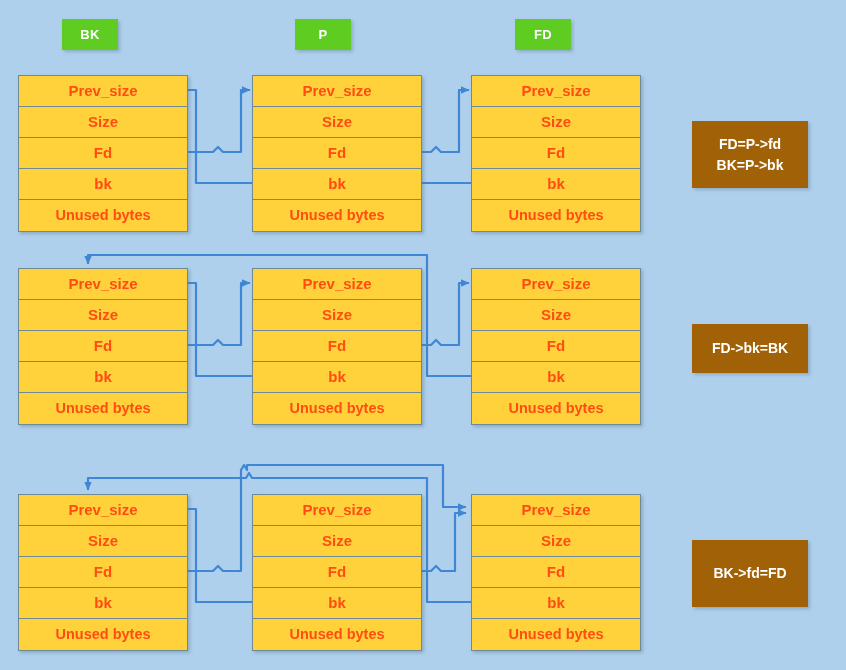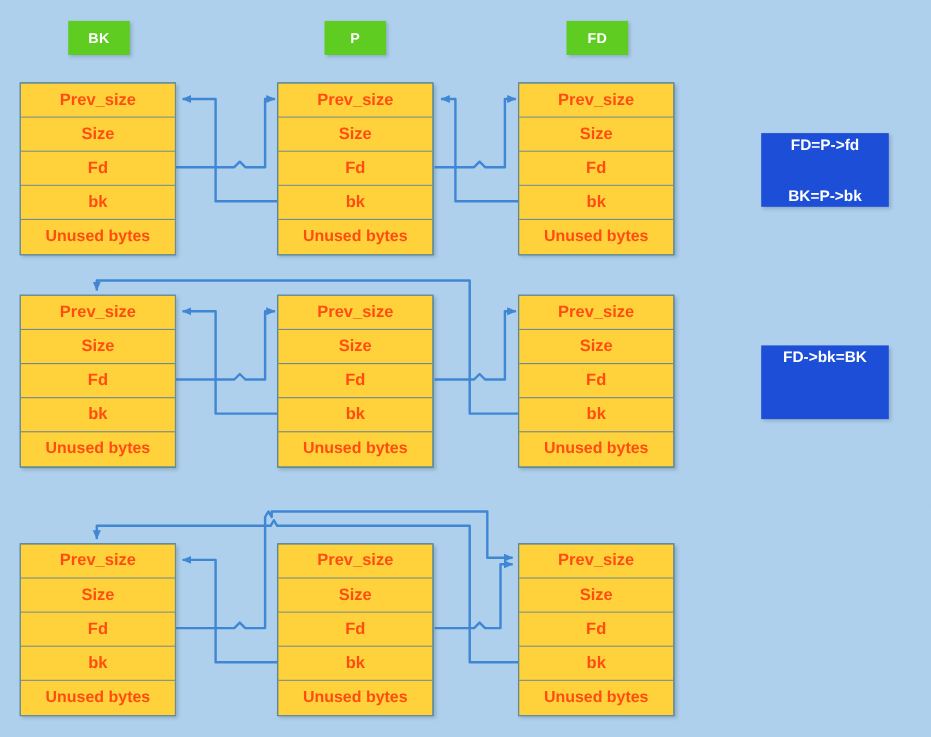--- a/index.html
+++ b/index.html
@@ -23,22 +23,22 @@
     box-shadow:2px 2px 3px rgba(90,110,130,.35);
     color:#ffffff;
     font-size:13px;font-weight:bold;
     display:flex;align-items:center;justify-content:center;
     letter-spacing:.3px;
   }
 
   
   .chunk{
     position:absolute;
-    width:142px;
-    background:#0369a1;
+    width:170px;
+    background:#3b82f6;
     border:1px solid #6e8a96;
     box-shadow:2px 2px 3px rgba(90,110,130,.35);
     box-sizing:border-box;
   }
   .field{
     height:31px;
     line-height:30px;
     text-align:center;
     color:#ff4d12;
     font-size:15px;
@@ -47,26 +47,26 @@
     box-sizing:border-box;
     background:#ffd23c;
   }
   .field.last{border-bottom:none;text-align:center;}
   .field.unused{font-size:14.5px;}
 
   
   .callout{
     position:absolute;
     width:116px;
-    background:#1d4ed8;
+    background:#a16207;
     box-shadow:2px 2px 3px rgba(90,110,130,.35);
     color:#ffffff;
     font-size:14px;font-weight:bold;
     display:flex;flex-direction:column;
-    align-items:center;justify-content:space-between;
+    align-items:center;justify-content:center;
     text-align:center;
     line-height:1.45;
   }
   .callout span{display:block;white-space:nowrap;}
 </style>
 </head>
 <body>
 
 <div id="canvas">
 
@@ -155,21 +155,21 @@
     <div class="field">bk</div>
     <div class="field last unused">Unused bytes</div>
   </div>
   <div class="chunk" style="left:471px;top:268px;">
     <div class="field">Prev_size</div>
     <div class="field">Size</div>
     <div class="field">Fd</div>
     <div class="field">bk</div>
     <div class="field last unused">Unused bytes</div>
   </div>
-  <div class="callout" style="left:692px;top:314px;height:67px;">
+  <div class="callout" style="left:692px;top:324px;height:49px;">
     <span>FD-&gt;bk=BK</span>
   </div>
 
   <div class="chunk" style="left:18px;top:494px;">
     <div class="field">Prev_size</div>
     <div class="field">Size</div>
     <div class="field">Fd</div>
     <div class="field">bk</div>
     <div class="field last unused">Unused bytes</div>
   </div>
@@ -180,14 +180,17 @@
     <div class="field">bk</div>
     <div class="field last unused">Unused bytes</div>
   </div>
   <div class="chunk" style="left:471px;top:494px;">
     <div class="field">Prev_size</div>
     <div class="field">Size</div>
     <div class="field">Fd</div>
     <div class="field">bk</div>
     <div class="field last unused">Unused bytes</div>
   </div>
+  <div class="callout" style="left:692px;top:540px;height:67px;">
+    <span>BK-&gt;fd=FD</span>
+  </div>
 
 </div>
 
 </body></html>

